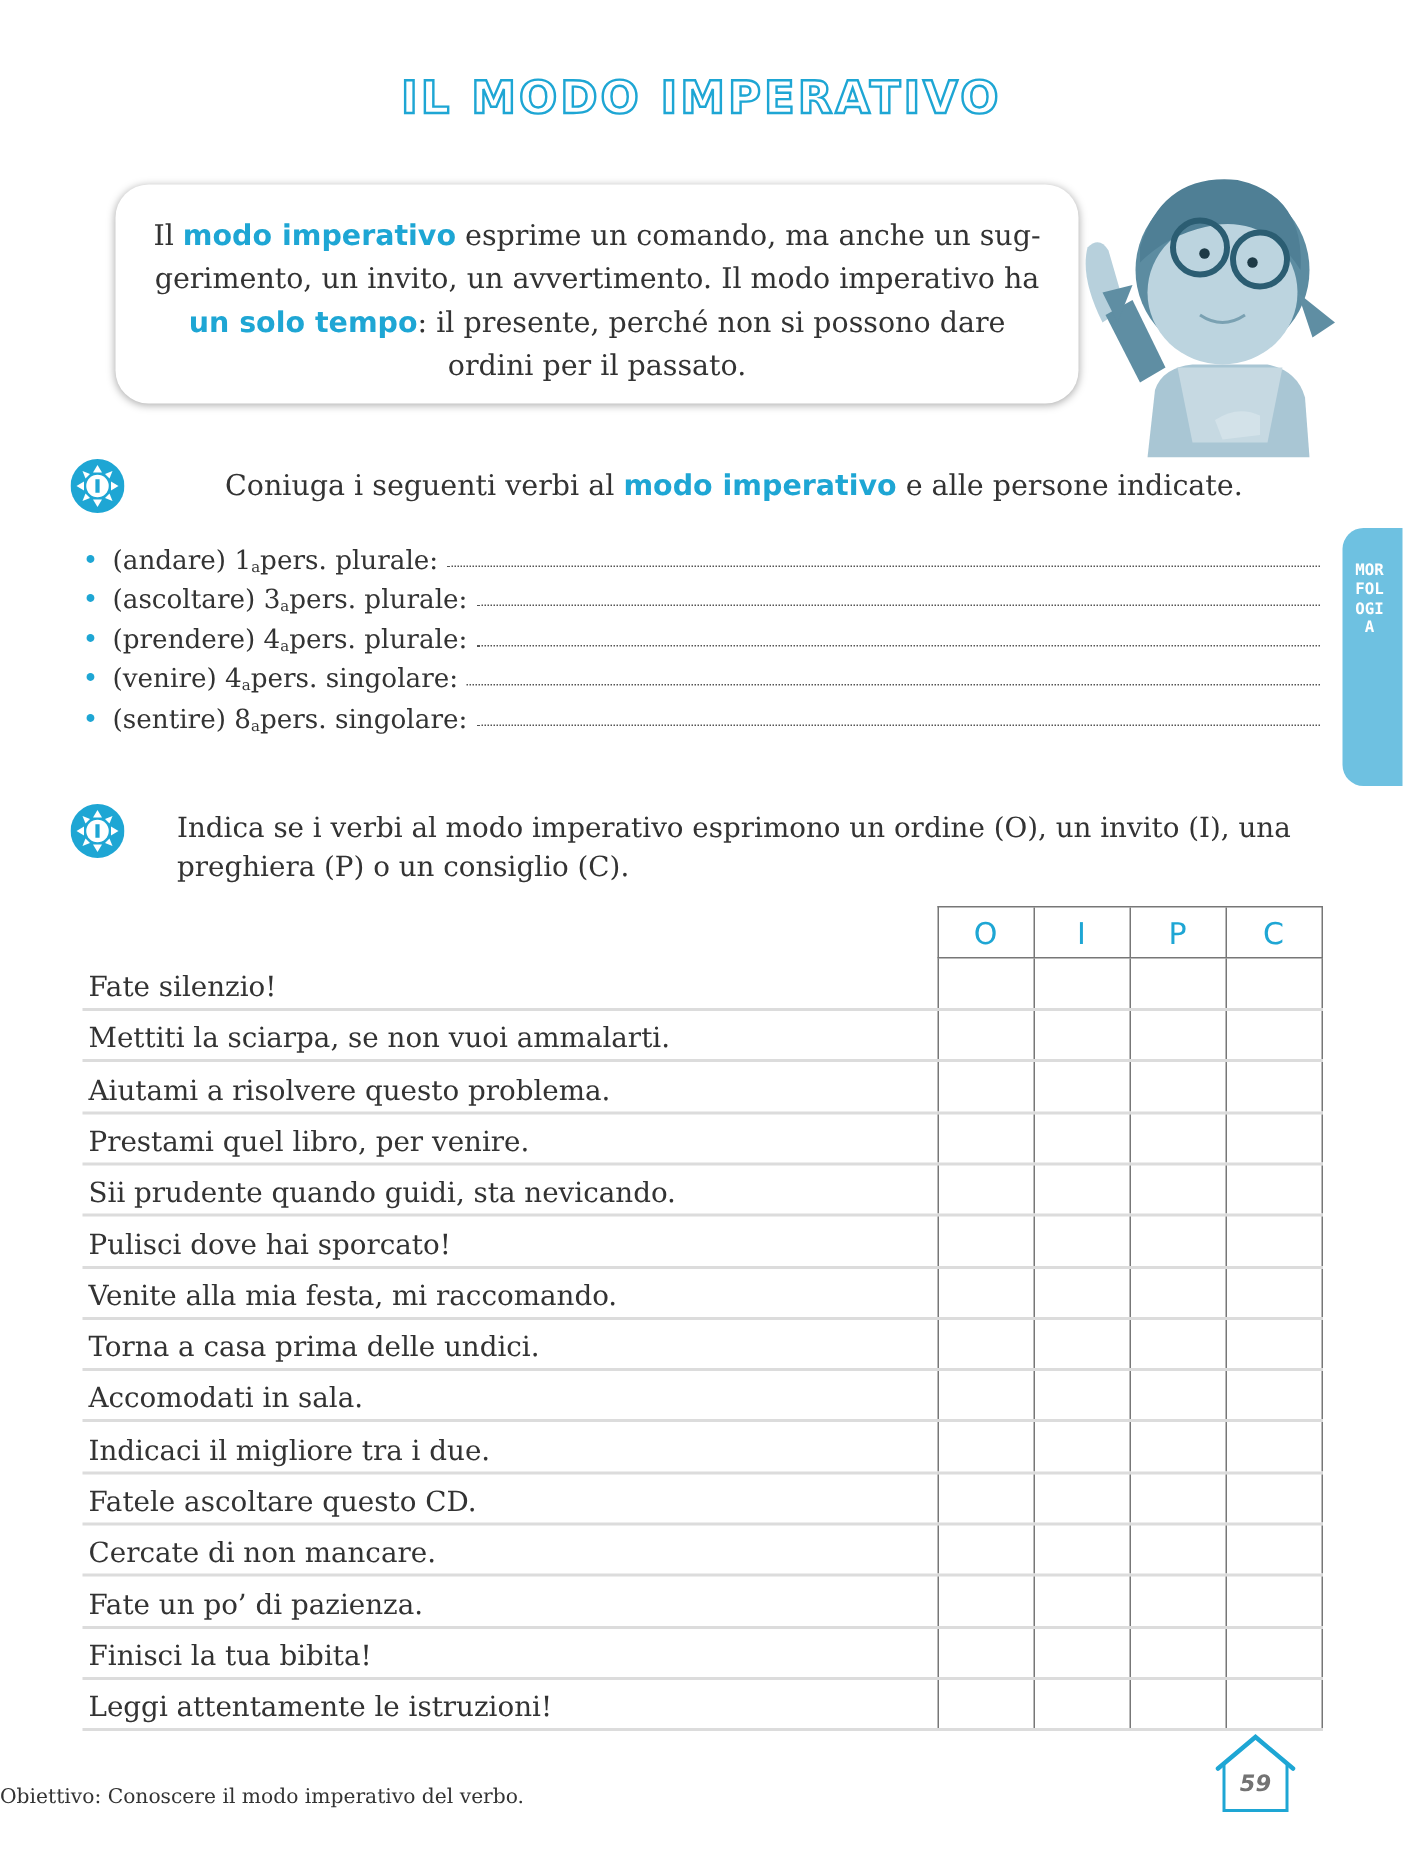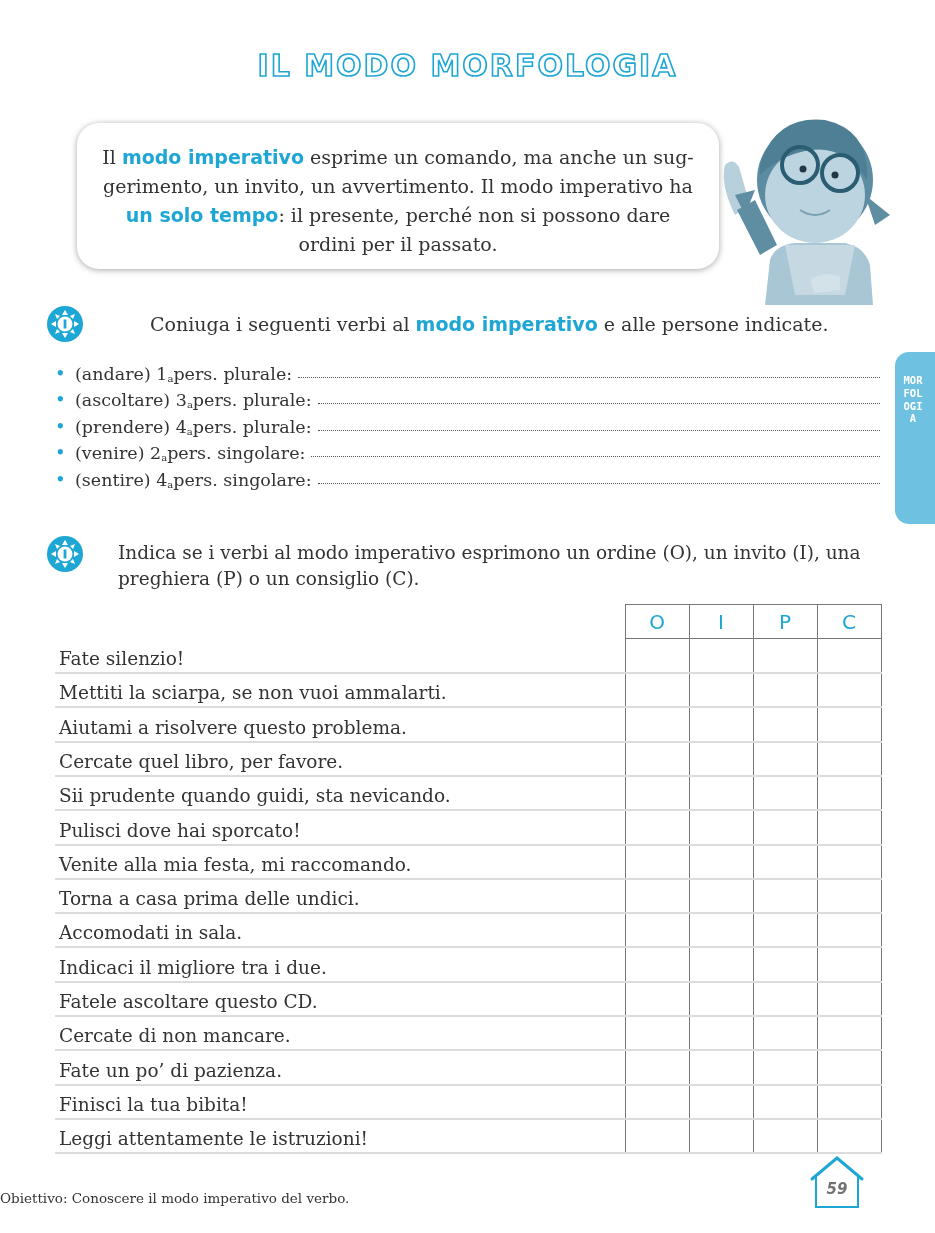--- a/index.html
+++ b/index.html
@@ -66,21 +66,21 @@
   }
   .pagehouse { position:absolute; left:806px; top:1155px; width:62px; height:56px; }
   .pagenum {
     position:absolute; left:806px; width:62px; top:1180px; text-align:center;
     font-family:"DejaVu Sans", sans-serif; font-weight:bold; font-style:italic; font-size:15px; color:#737373;
   }
 </style>
 </head>
 <body>
 
-<div class="title">IL MODO MORFOLOGIA</div>
+<div class="title">IL MODO IMPERATIVO</div>
 
 <div class="infobox">
   <span>Il </span><span class="hl">modo imperativo</span><span> esprime un comando, ma anche un sug­gerimento, un invito, un avvertimento. Il modo imperativo ha </span><span class="hl">un solo tempo</span><span>: il presente, perché non si possono dare ordini per il passato.</span>
 </div>
 
 <svg class="kid" viewBox="0 0 185 210">
   <path d="M50 210 L55 165 Q60 150 80 148 L130 148 Q150 152 155 170 L158 210 Z" fill="#a9c6d4"></path>
   <path d="M70 150 L80 200 L130 200 L140 150 Z" fill="#c6d9e2"></path>
   <path d="M20 120 Q5 90 10 70 Q18 62 24 72 L35 110 Z" fill="#b7d0dc"></path>
   <path d="M22 115 L45 160 L62 150 L40 105 Z" fill="#5f8ea3"></path>
@@ -133,28 +133,28 @@
     </div>
   <div class="bullet-row">
       <span class="dot">•</span>
       <span>(prendere) 4</span>
       <sup>a</sup>
       <span>pers. plurale:</span>
       <span class="line"></span>
     </div>
   <div class="bullet-row">
       <span class="dot">•</span>
-      <span>(venire) 2</span>
+      <span>(venire) 4</span>
       <sup>a</sup>
       <span>pers. singolare:</span>
       <span class="line"></span>
     </div>
   <div class="bullet-row">
       <span class="dot">•</span>
-      <span>(sentire) 4</span>
+      <span>(sentire) 8</span>
       <sup>a</sup>
       <span>pers. singolare:</span>
       <span class="line"></span>
     </div>
 </div>
 
 <div class="side-tab">
   <div class="txt">MORFOLOGIA</div>
 </div>
 
@@ -199,21 +199,21 @@
         <td class="cell last"></td>
       </tr>
       <tr>
         <td class="sent">Aiutami a risolvere questo problema.</td>
         <td class="cell"></td>
         <td class="cell"></td>
         <td class="cell"></td>
         <td class="cell last"></td>
       </tr>
       <tr>
-        <td class="sent">Cercate quel libro, per favore.</td>
+        <td class="sent">Prestami quel libro, per venire.</td>
         <td class="cell"></td>
         <td class="cell"></td>
         <td class="cell"></td>
         <td class="cell last"></td>
       </tr>
       <tr>
         <td class="sent">Sii prudente quando guidi, sta nevicando.</td>
         <td class="cell"></td>
         <td class="cell"></td>
         <td class="cell"></td>

